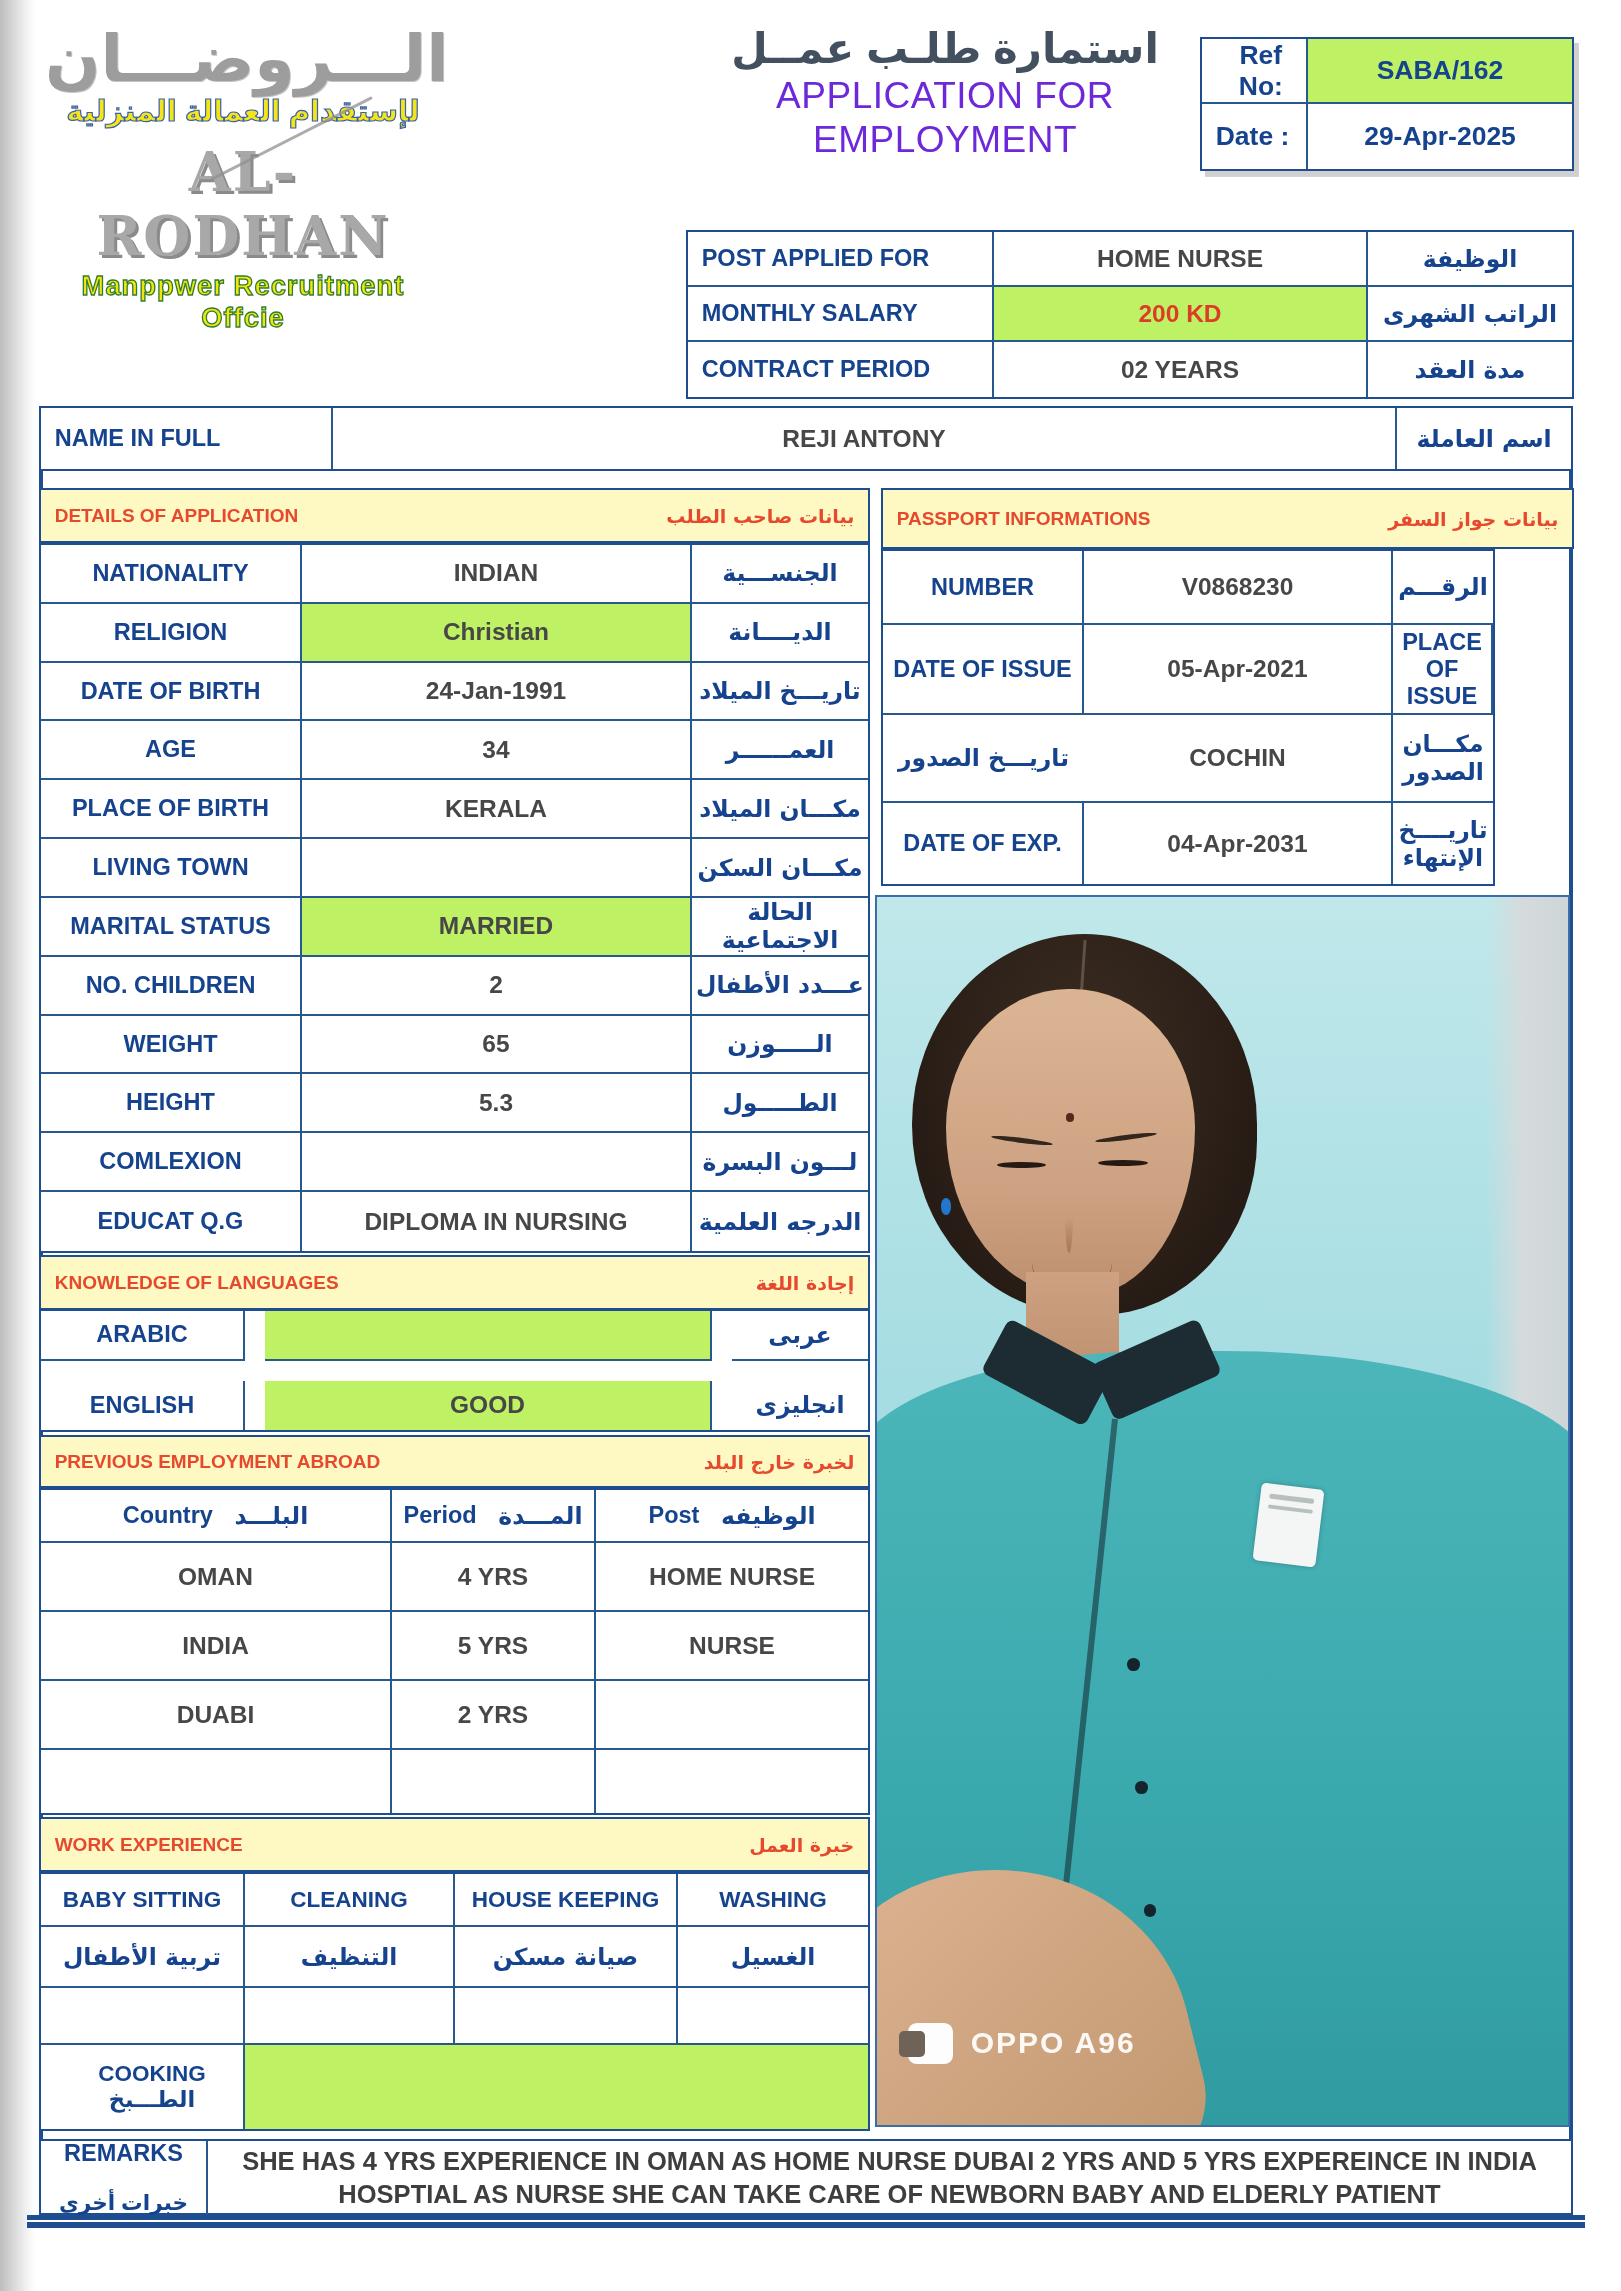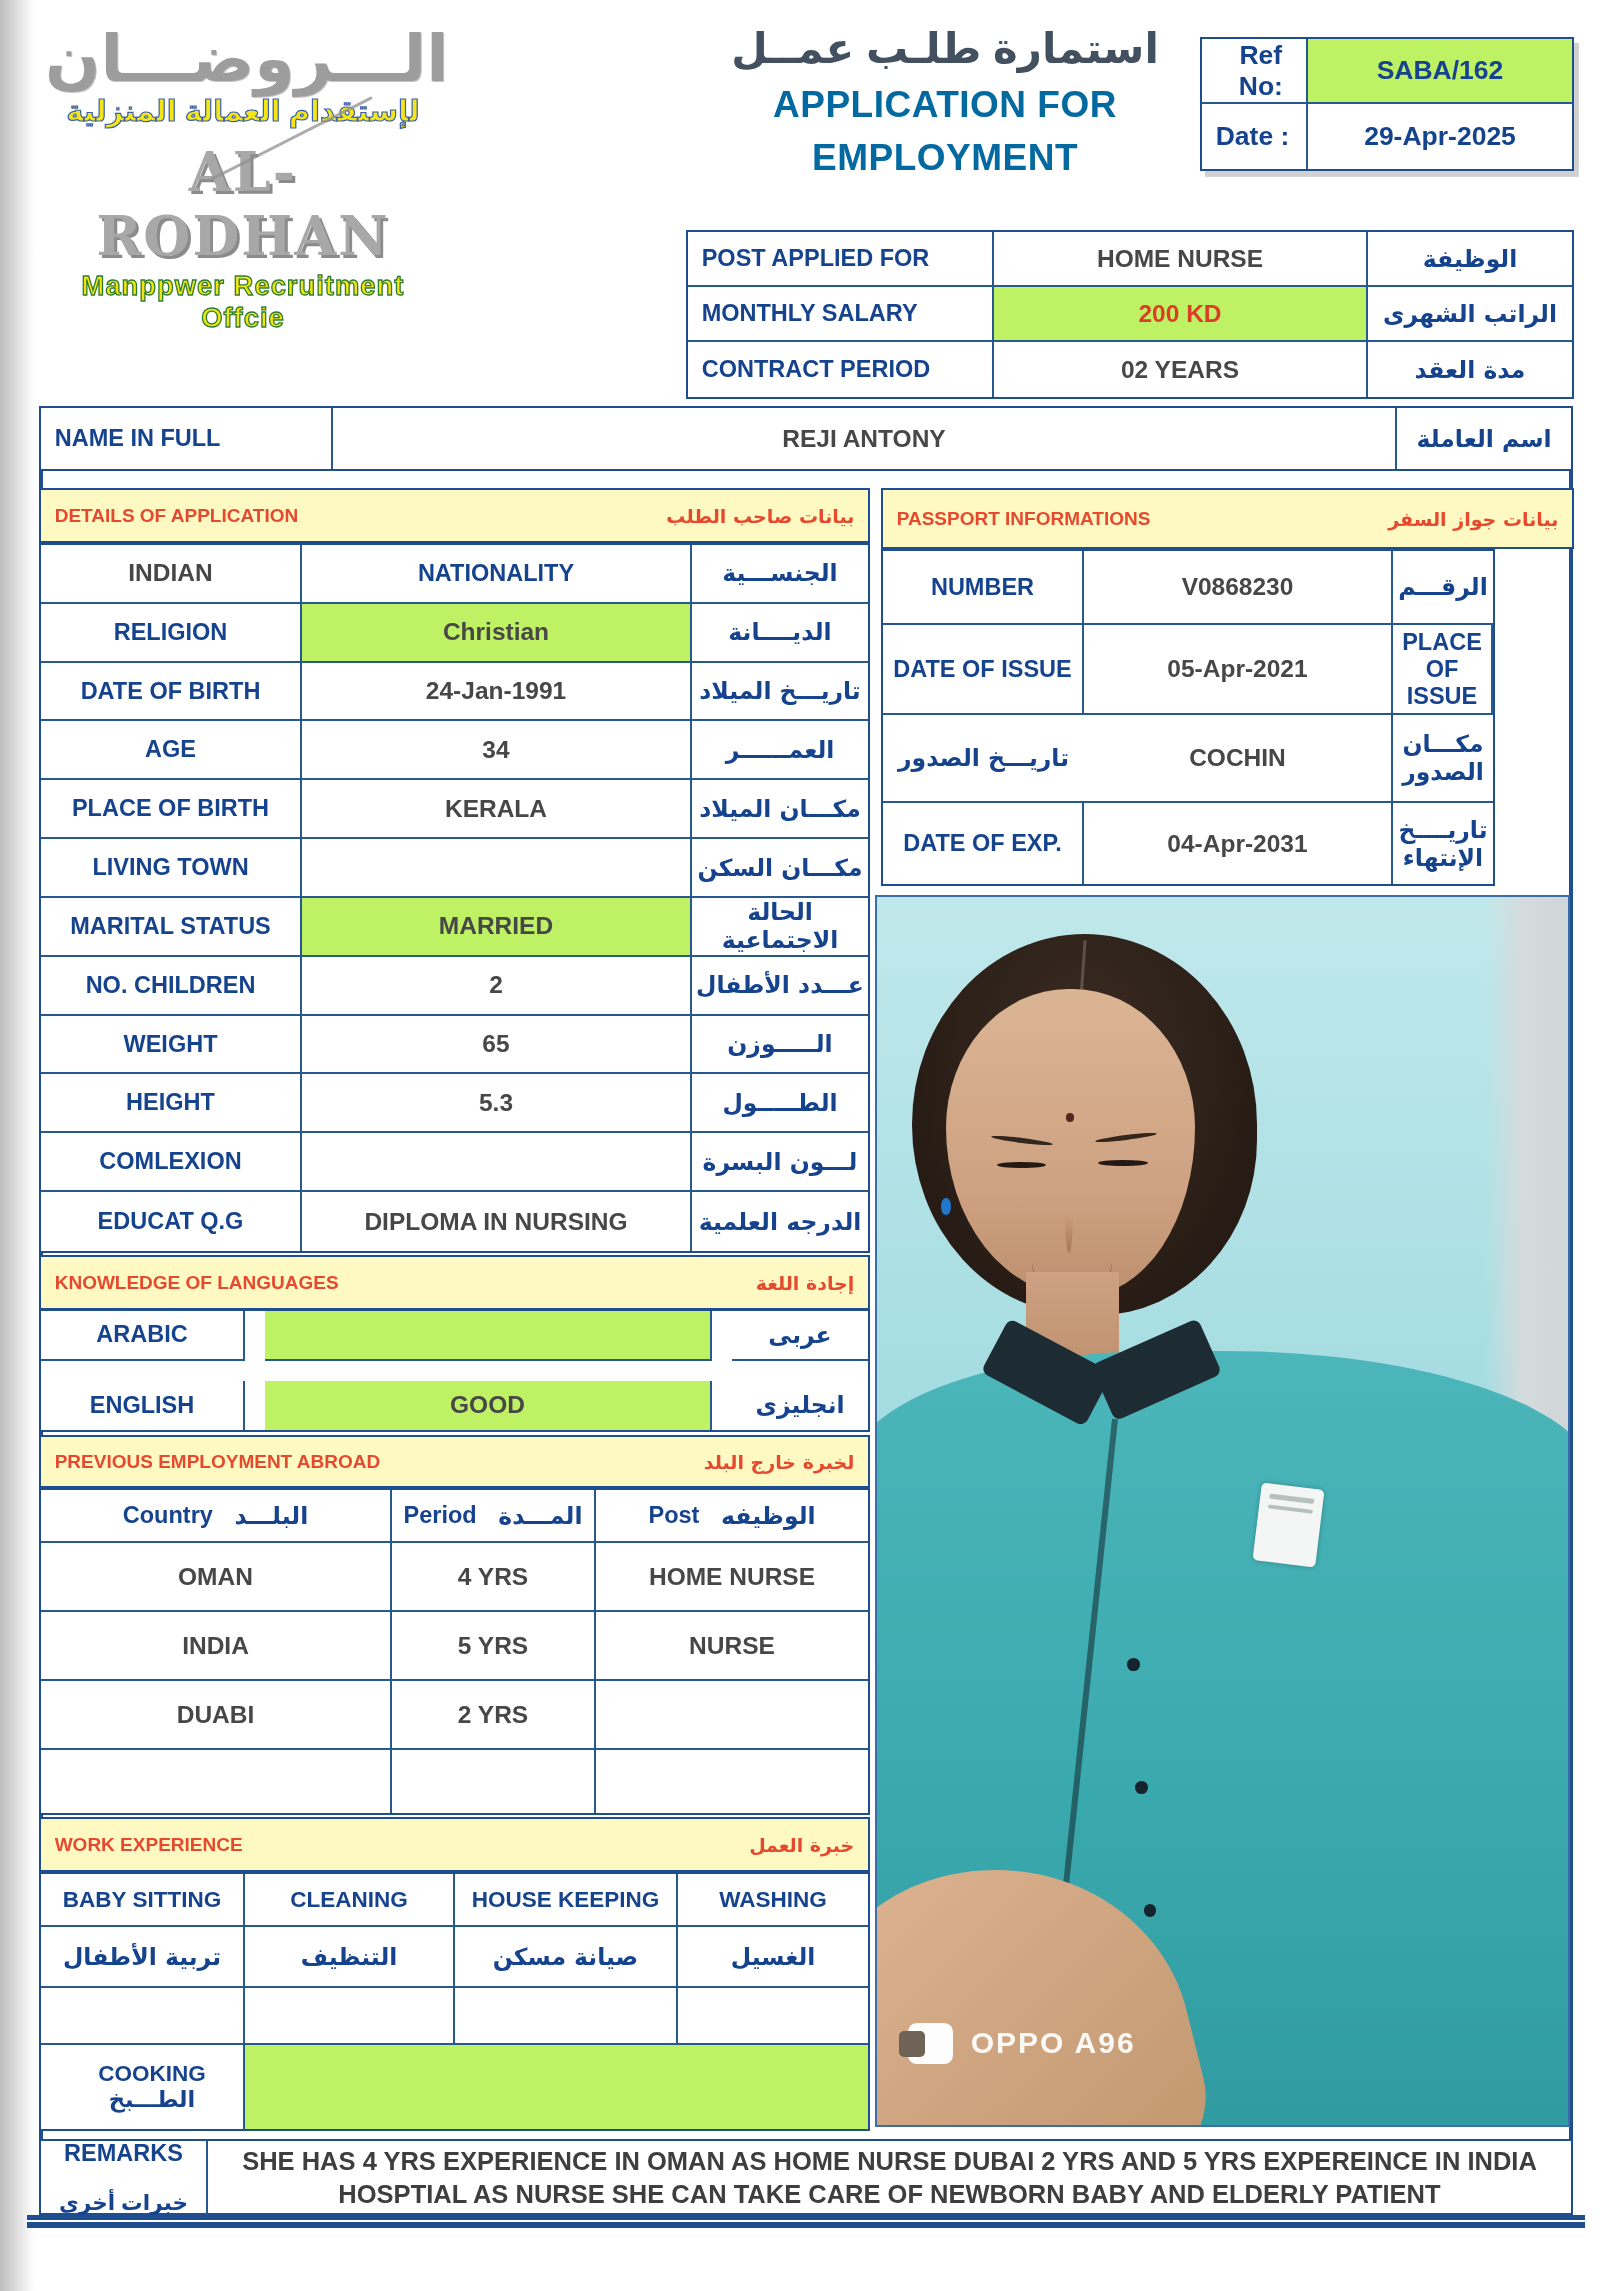--- a/index.html
+++ b/index.html
@@ -19,21 +19,21 @@
     -webkit-text-stroke:1.2px #3a5fae;letter-spacing:1px;}
   .logo-en{margin-top:11.8px;font-family:"DejaVu Serif","Liberation Serif",serif;
     font-size:54px;font-weight:bold;color:#a8a8a8;letter-spacing:2px;text-shadow:2.9px 2.9px 0 #8b8b8b;}
   .logo-en-sub{margin-top:2px;font-size:27.4px;font-weight:bold;color:#f2e50f;
     -webkit-text-stroke:1.3px #2f7d33;letter-spacing:1px;}
   .pen-mark{left:201px;top:137px;width:181px;height:2.9px;background:#909090;
     transform:rotate(-27deg);opacity:.75;border-radius:2px;}
   
   .title{left:700px;top:23.5px;width:490px;text-align:center;}
   .title-ar{font-size:42px;font-weight:bold;color:#42505f;}
-  .title-en{font-size:37px;font-weight:bold;color:#0369a1;margin-top:11px;letter-spacing:0.5px;}
+  .title-en{font-size:37px;font-weight:normal;color:#6d28d9;margin-top:2px;letter-spacing:0.5px;}
   
   .tbl{display:grid;border:2.9px solid #1e4e8f;background:#ffffff;box-sizing:border-box;}
   .cell{border-right:2px solid #27598f;border-bottom:2px solid #27598f;
     display:flex;align-items:center;justify-content:center;
     font-weight:bold;color:#474747;font-size:24.5px;box-sizing:border-box;text-align:center;}
   .cell.last{border-right:none;}
   .cell.bot{border-bottom:none;}
   .cell.lab{color:#16438d;font-size:23.5px;}
   .cell.arz{color:#16438d;font-size:23.5px;font-family:"DejaVu Sans",sans-serif;}
   .cell.leftal{justify-content:flex-start;padding-left:13.7px;}
@@ -172,22 +172,22 @@
   <div class="cell lab leftal bot">NAME IN FULL</div>
   <div class="cell bot">REJI ANTONY</div>
   <div class="cell arz last bot">اسم العاملة</div>
 </div>
 
 <div class="abs sec details-header">
   <span>DETAILS OF APPLICATION</span>
   <span class="arz">بيانات صاحب الطلب</span>
 </div>
 <div class="abs tbl details-table">
+  <div class="cell lab">NATIONALITY</div>
   <div class="cell">INDIAN</div>
-  <div class="cell lab">NATIONALITY</div>
   <div class="cell arz last">الجنســـية</div>
   <div class="cell lab">RELIGION</div>
   <div class="cell yellow">Christian</div>
   <div class="cell arz last">الديــــانة</div>
   <div class="cell lab">DATE OF BIRTH</div>
   <div class="cell">24-Jan-1991</div>
   <div class="cell arz last">تاريـــخ الميلاد</div>
   <div class="cell lab">AGE</div>
   <div class="cell">34</div>
   <div class="cell arz last">العمــــــر</div>

